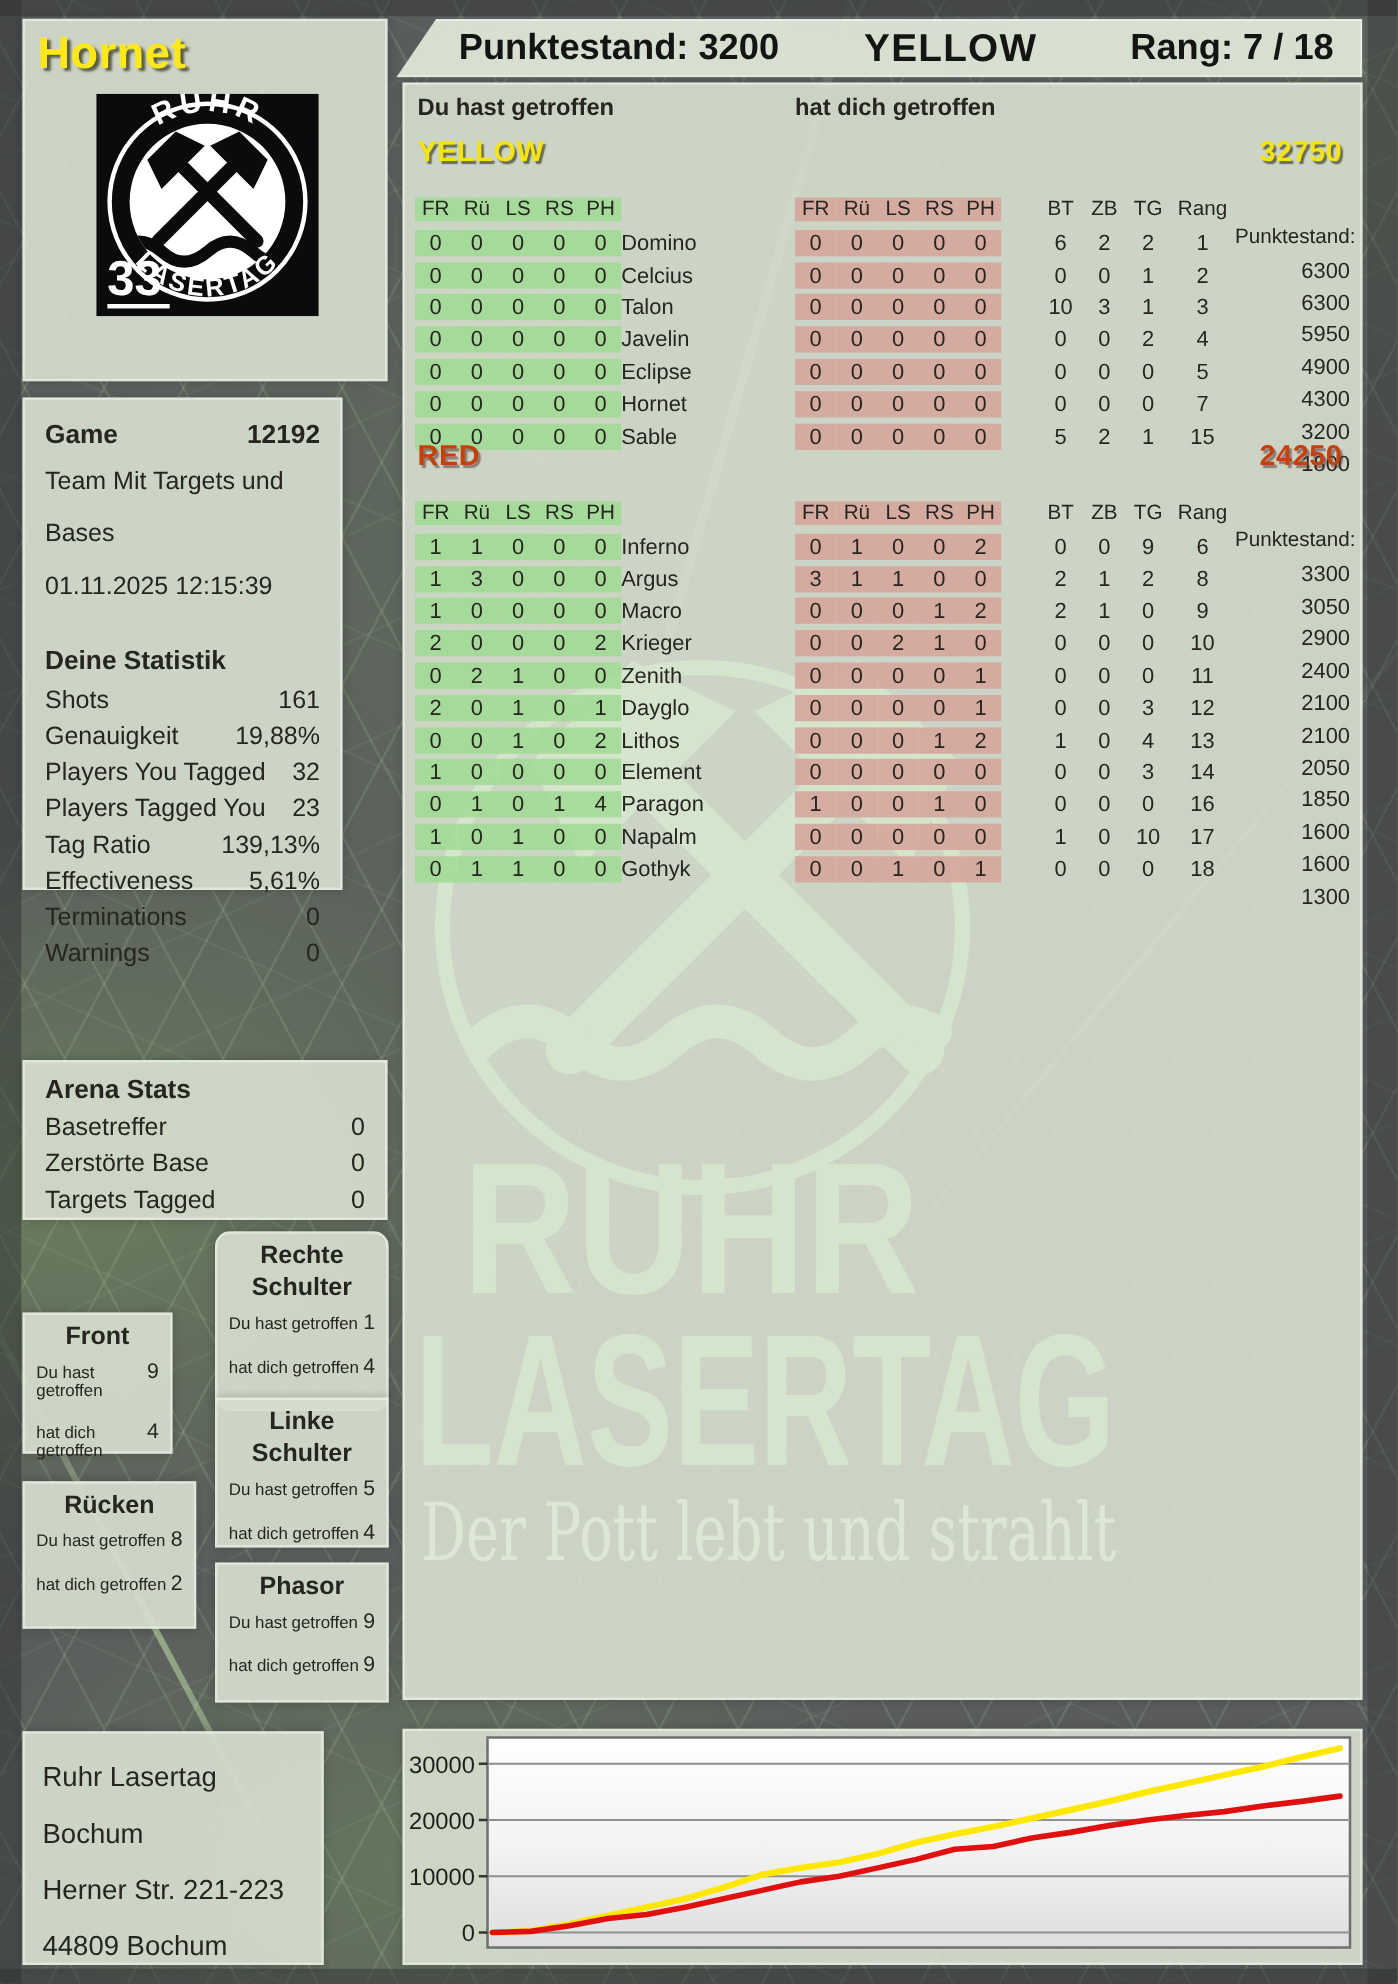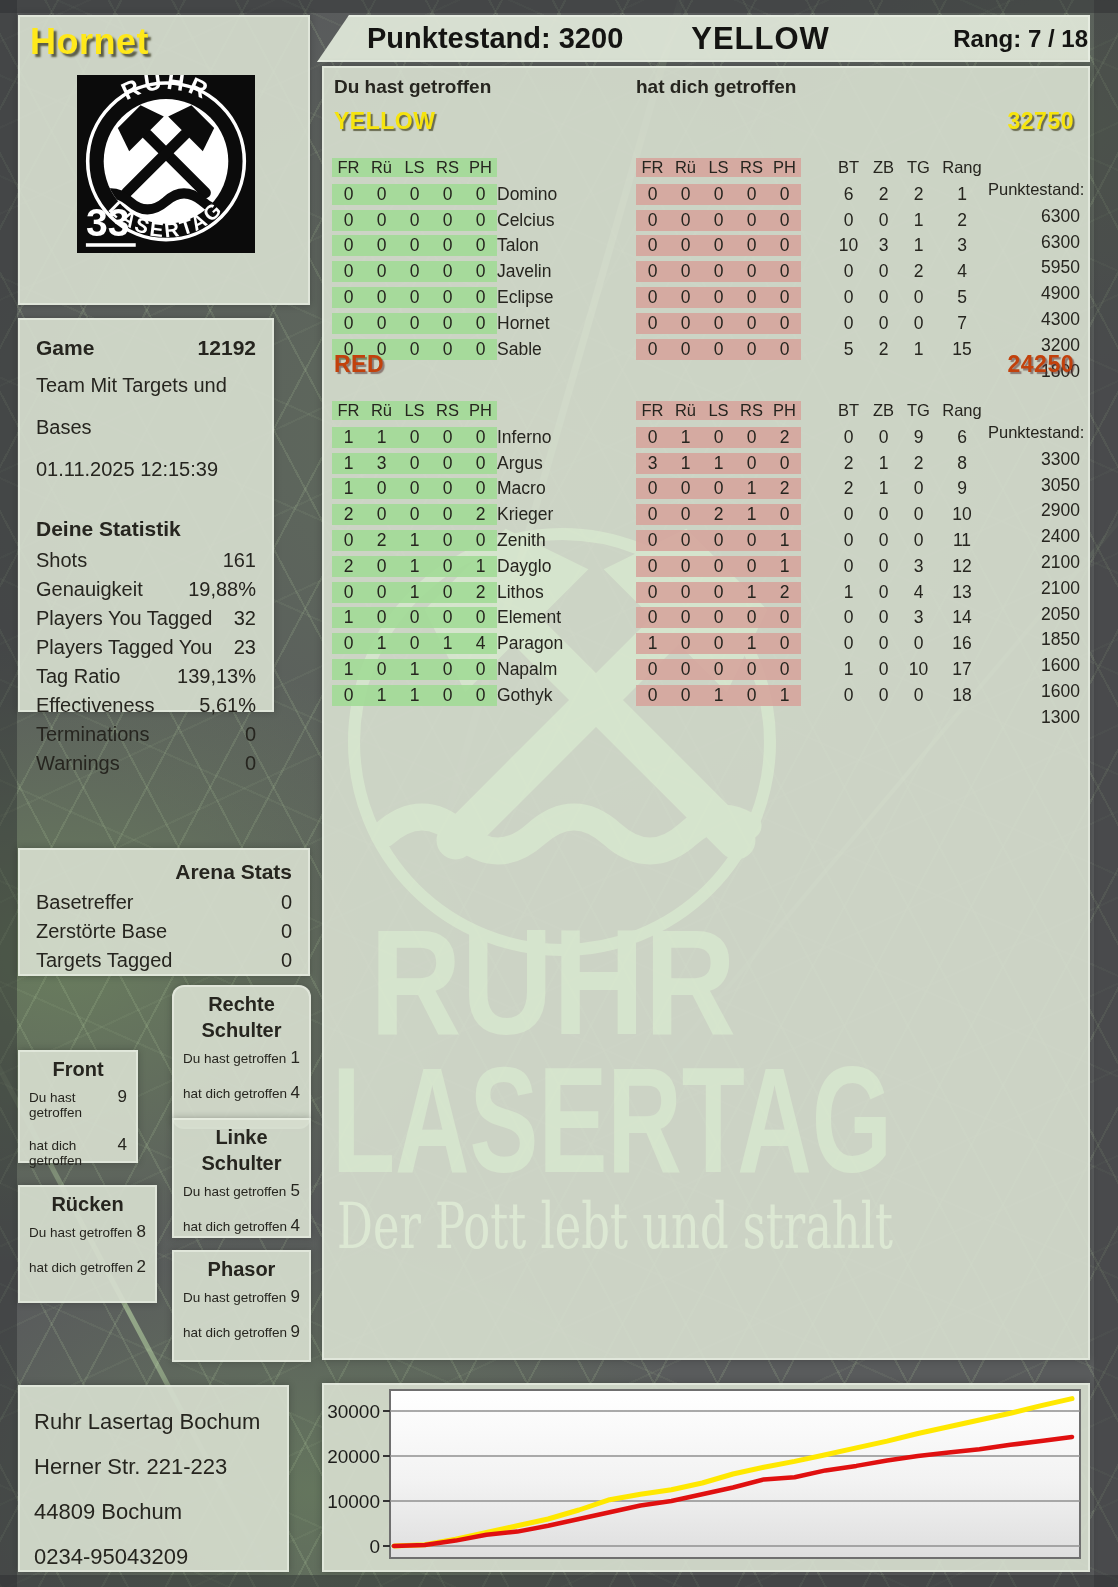--- a/index.html
+++ b/index.html
@@ -39,21 +39,21 @@
   .hero .pname{position:absolute;left:10px;top:4px;font-size:36px;font-weight:bold;color:#ffe81a;
                text-shadow:3px 3px 2px rgba(70,70,45,0.85);letter-spacing:0.5px;}
   .hero svg{position:absolute;left:57px;top:58px;}
 
   
   .headerbar{left:311px;top:15px;width:779px;height:47px;background:rgba(222,230,215,0.95);
              clip-path:polygon(38px 0,100% 0,100% 100%,6px 100%);
              display:flex;align-items:center;font-weight:bold;color:#141412;}
   .headerbar .score{margin-left:54px;font-size:29px;}
   .headerbar .team{margin-left:68px;font-size:31px;letter-spacing:1px;}
-  .headerbar .rank{margin-left:auto;margin-right:0;font-size:24px;}
+  .headerbar .rank{margin-left:auto;margin-right:21px;font-size:29px;}
 
   
   .main{left:322px;top:66px;width:768px;height:1294px;overflow:hidden;}
   .main .collab{position:absolute;top:8px;font-size:19px;font-weight:bold;}
   .lab-du{left:10px;} .lab-dich{left:312px;}
   .team-head{position:absolute;left:10px;right:14px;display:flex;justify-content:space-between;
              font-size:23px;font-weight:bold;letter-spacing:0.5px;}
   .th-yellow{top:40px;color:#f6e40e;text-shadow:2px 2px 1px rgba(80,80,50,0.8);}
   .th-red{top:283px;color:#c2410c;text-shadow:2px 2px 1px rgba(90,50,50,0.55);}
   .scoretable{position:absolute;left:8px;width:748px;}
@@ -69,34 +69,34 @@
   .watermark{position:absolute;inset:0;pointer-events:none;}
 
   
   .gamebox{left:18px;top:318px;width:256px;height:394px;padding:12px 16px;font-size:20px;}
   .row2{display:flex;justify-content:space-between;line-height:29px;}
   .row2 .b{font-weight:bold;}
   .gamebox .ghead{font-size:21px;font-weight:bold;line-height:32px;}
   .gamebox .gline{line-height:42px;}
   .sectitle{font-size:21px;font-weight:bold;line-height:34px;margin-top:22px;}
   .arenabox{left:18px;top:848px;width:292px;height:128px;padding:6px 16px;font-size:20px;}
-  .arenabox .sectitle{margin-top:0;line-height:32px;text-align:right;}
+  .arenabox .sectitle{margin-top:0;line-height:32px;}
 
   .zone{padding:4px 9px;box-sizing:border-box;}
   .zone .ztitle{text-align:center;font-size:20px;font-weight:bold;line-height:26px;}
   .zone .zrow{display:flex;justify-content:space-between;align-items:baseline;margin-top:5px;}
   .zone .zrow + .zrow{margin-top:15px;}
   .zone .zl{font-size:13.5px;} .zone .zv{font-size:17px;}
   .z-front{left:18px;top:1050px;width:120px;height:113px;}
   .z-ruecken{left:18px;top:1185px;width:139px;height:118px;}
   .z-rechte{left:172px;top:985px;width:139px;height:144px;border-radius:12px;}
   .z-linke{left:172px;top:1118px;width:139px;height:120px;}
   .z-phasor{left:172px;top:1250px;width:139px;height:112px;}
 
-  .addressbox{left:18px;top:1385px;width:271px;height:187px;padding:12px 14px;font-size:22px;}
+  .addressbox{left:18px;top:1385px;width:241px;height:187px;padding:12px 14px;font-size:22px;}
   .addressbox .aline{line-height:45px;}
 
   .chartbox{left:322px;top:1383px;width:768px;height:189px;}
 </style>
 </head>
 <body>
 
 <div class="stage">
   <div class="mesh"></div>
   <div class="streak s1"></div>

